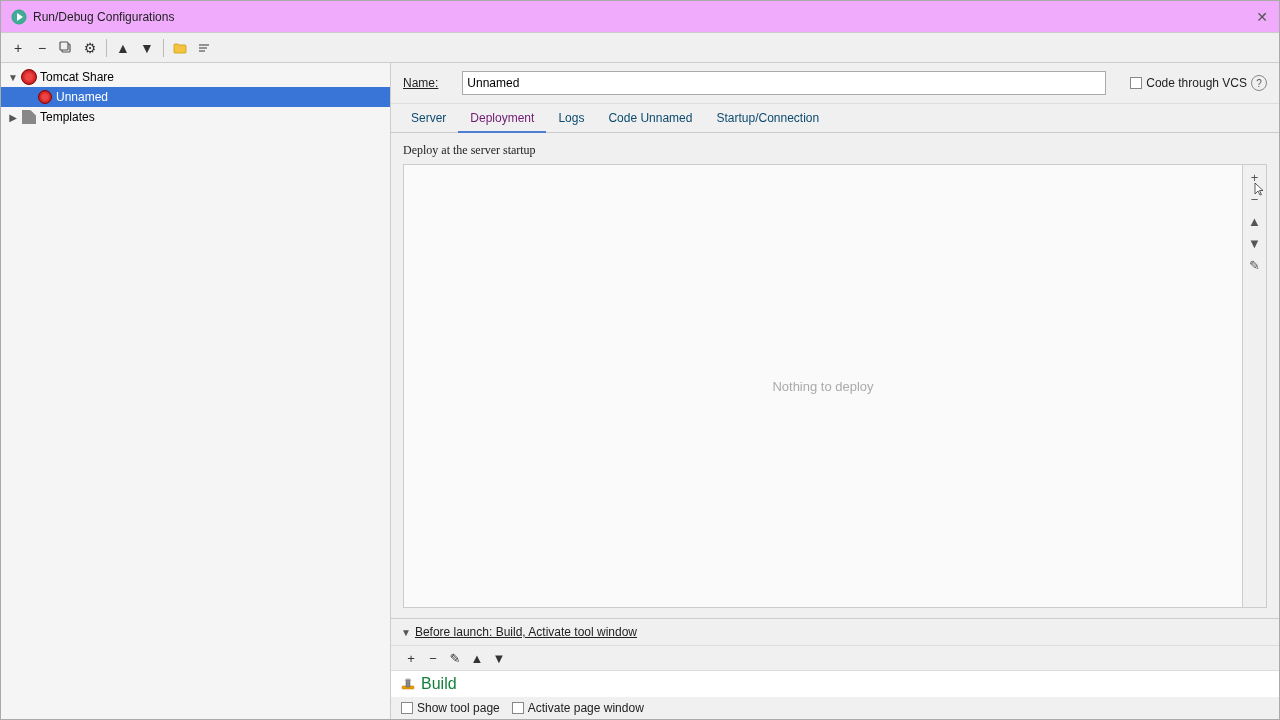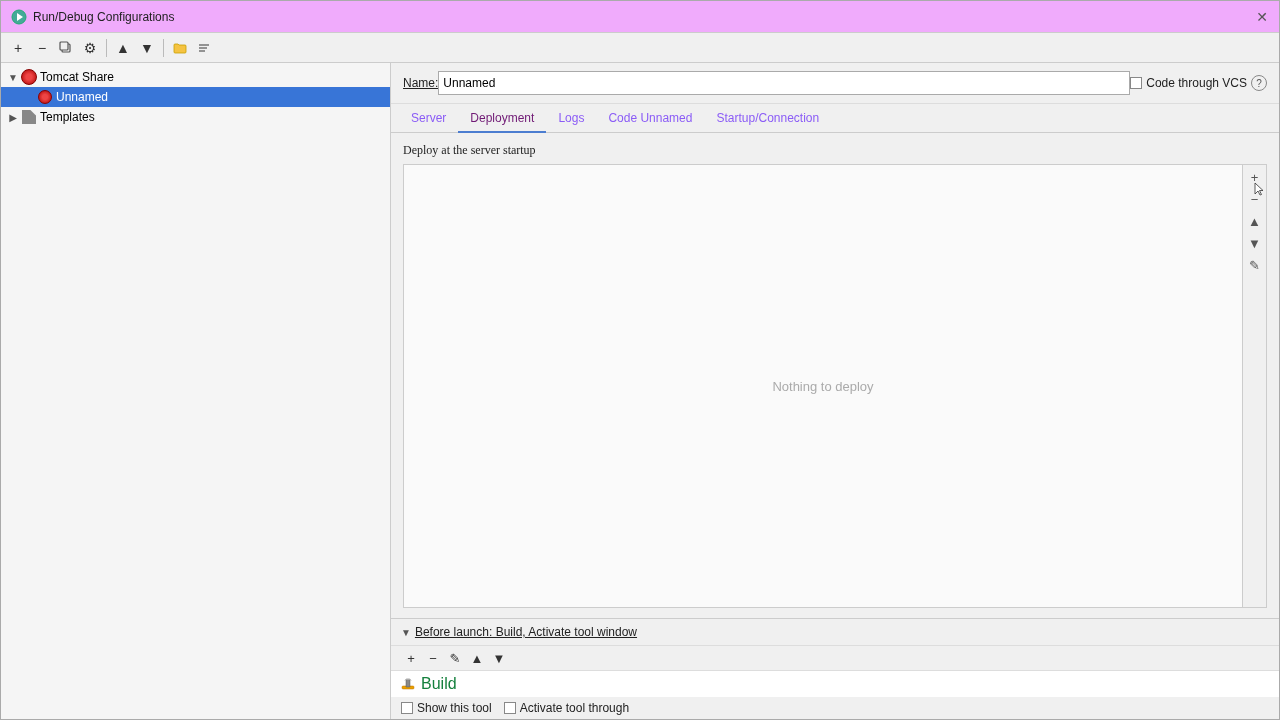--- a/index.html
+++ b/index.html
@@ -151,21 +151,21 @@
     .right-panel {
       flex: 1;
       display: flex;
       flex-direction: column;
       overflow: hidden;
     }
     .name-row {
       display: flex;
       align-items: center;
       padding: 8px 12px;
-      gap: 0;
+      gap: 24px;
       border-bottom: 1px solid #ddd;
       background: #f0f0f0;
     }
     .name-label {
       font-size: 12px;
       color: #222;
       text-decoration: underline;
     }
     .name-input {
       flex: 1;
@@ -206,21 +206,21 @@
     .tabs-row {
       display: flex;
       border-bottom: 1px solid #ccc;
       background: #f0f0f0;
       padding: 0 8px;
     }
     .tab {
       padding: 6px 12px;
       font-size: 12px;
       cursor: pointer;
-      color: #8b5cf6;
+      color: #0c4a6e;
       border-bottom: 2px solid transparent;
       position: relative;
       top: 1px;
     }
     .tab.active {
       border-bottom: 2px solid #4c7dd0;
       color: #701a75;
     }
     .deploy-panel {
       flex: 1;
@@ -492,21 +492,21 @@
             <svg width="14" height="14" viewBox="0 0 14 14" fill="none">
               <rect x="1" y="9" width="12" height="3" rx="1" fill="#e8a000" stroke="#c07000" stroke-width="0.5"></rect>
               <rect x="5" y="2" width="4" height="8" rx="0.5" fill="#888" stroke="#555" stroke-width="0.5"></rect>
               <polygon points="3,4 5,2 9,2 11,4 9,3 5,3" fill="#aaa"></polygon>
             </svg>
           </div>
           <span class="build-label">Build</span>
         </div>
         <div class="show-page-row">
           <div class="small-checkbox"></div>
-          <span class="small-label">Show this tool</span>
+          <span class="small-label">Show tool page</span>
           <div class="small-checkbox" style="margin-left:8px;"></div>
-          <span class="small-label">Activate tool through</span>
+          <span class="small-label">Activate page window</span>
         </div>
       </div>
 
     </div>
   </div>
 </div>
 
 </body></html>

